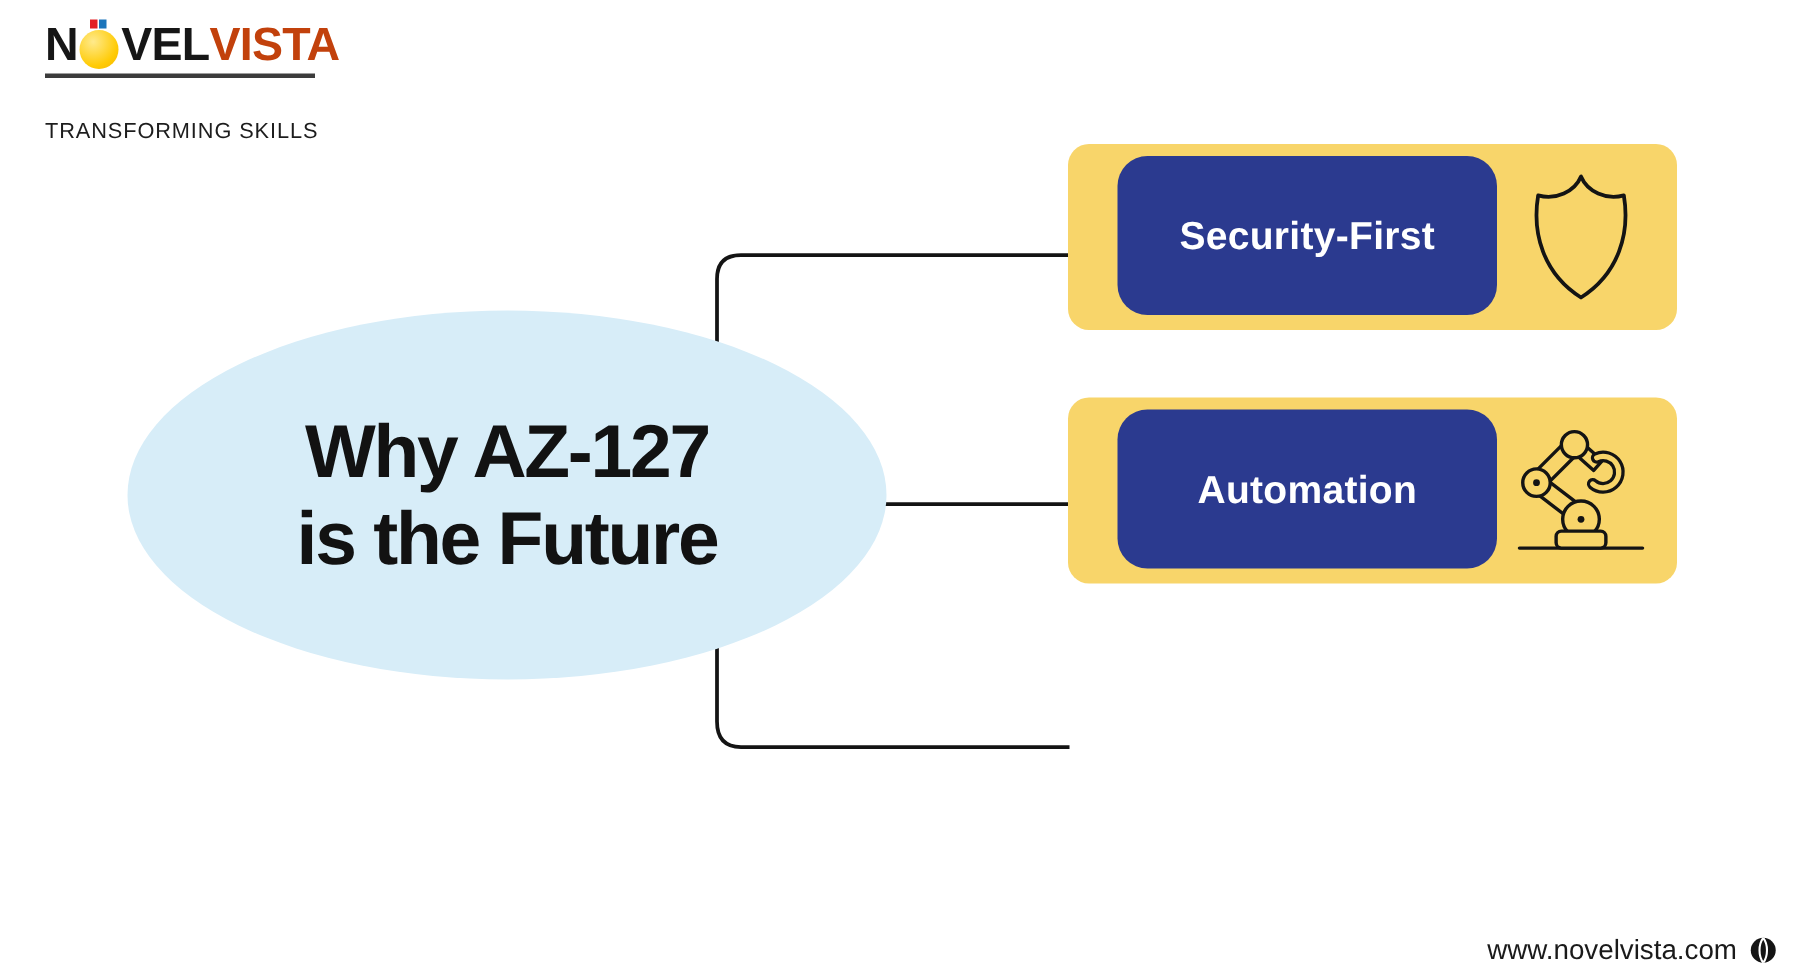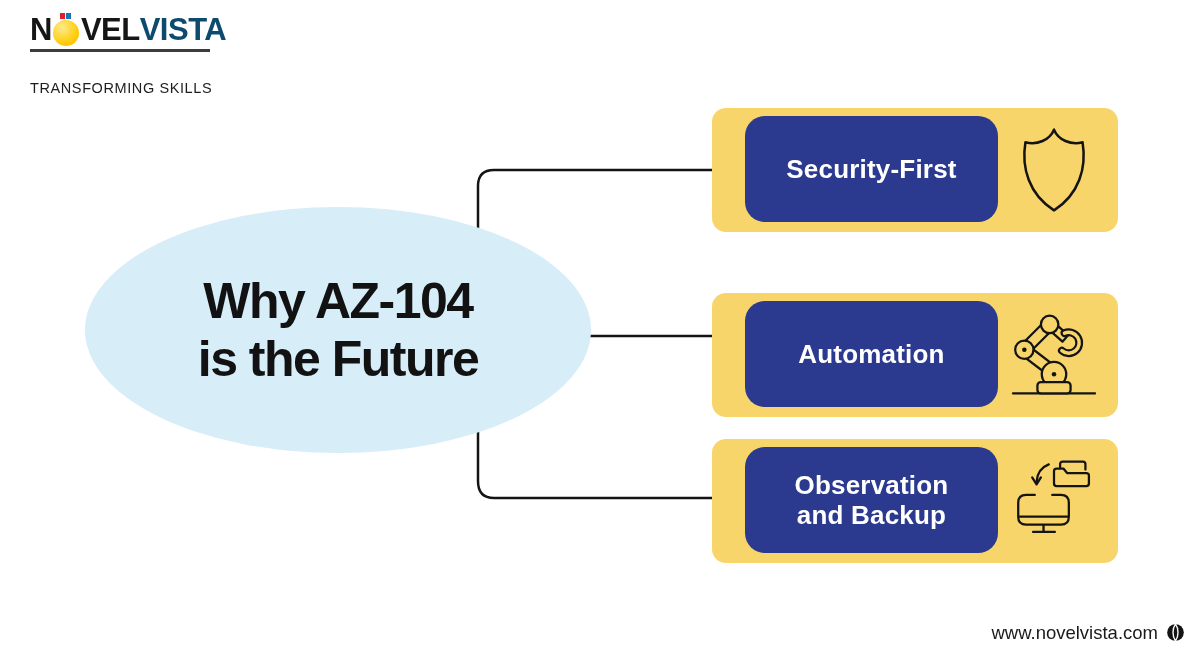--- a/index.html
+++ b/index.html
@@ -9,21 +9,21 @@
     background:#ffffff; overflow:hidden; position:relative;
   }
   .canvas { position:absolute; inset:0; width:1200px; height:650px; background:#ffffff; }
 
   
   .connectors { position:absolute; left:0; top:0; z-index:0; }
 
   
   .logo { position:absolute; left:30px; top:14px; z-index:2; }
   .brand-row { display:flex; align-items:center; font-size:31px; font-weight:800; color:#161616; letter-spacing:-0.5px; line-height:1; }
-  .brand-vista { color:#0c4a6e; }
+  .brand-vista { color:#c2410c; }
   .ball { position:relative; width:27px; height:27px; margin:2px 1px 0 1px; display:inline-block; }
   .ball-circle { position:absolute; left:0; bottom:-2px; width:26px; height:26px; border-radius:50%;
     background:radial-gradient(circle at 35% 30%, #FFEA8C 0%, #FFCB05 65%, #F5B400 100%); }
   .ball-caps { position:absolute; top:-4px; left:7px; display:flex; gap:1px; }
   .ball-caps i { display:block; width:5px; height:6px; }
   .cap-red { background:#E31E24; }
   .cap-blue { background:#1B75BB; }
   .logo-divider { width:180px; height:3px; background:#3c3c3c; margin:4px 0 5px 0; }
   .logo-tagline { font-size:14.5px; font-weight:500; color:#1d1d1d; letter-spacing:0.6px;margin-top:28px; }
 
@@ -38,21 +38,21 @@
   .card { position:absolute; left:712px; width:406px; height:124px;
     background:#F8D56A; border-radius:14px; z-index:1; }
   .card-pill { position:absolute; left:33px; top:8px; width:253px; height:106px;
     background:#2B3A8F; border-radius:20px; color:#ffffff;
     display:flex; flex-direction:column; align-items:center; justify-content:center;
     font-size:26px; font-weight:600; line-height:1.17; letter-spacing:0.2px; text-align:center; }
   .card-icon { position:absolute; right:16px; top:50%; transform:translateY(-50%);
     width:96px; height:98px; display:flex; align-items:center; justify-content:center; }
 
   
-  .footer { position:absolute; right:14px; bottom:6px; display:flex; align-items:flex-start; gap:7px; z-index:2; }
+  .footer { position:absolute; right:14px; bottom:6px; display:flex; align-items:flex-end; gap:7px; z-index:2; }
   .footer-url { font-size:18.5px; color:#1a1a1a; font-weight:500; }
   .footer-globe { display:flex; }
 </style>
 </head>
 <body>
 
 <div class="canvas">
 
   <svg class="connectors" width="1200" height="650" viewBox="0 0 1200 650">
     <path d="M478 234 V186 Q478 170 494 170 H713" fill="none" stroke="#141414" stroke-width="2.5"></path>
@@ -72,37 +72,37 @@
       </span>
       <span>VEL</span>
       <span class="brand-vista">VISTA</span>
     </div>
     <div class="logo-divider"></div>
     <div class="logo-tagline">TRANSFORMING SKILLS</div>
   </div>
 
   <div class="ellipse">
     <div class="ellipse-title">
-      <div>Why AZ-104</div>
+      <div>Why AZ-127</div>
       <div>is the Future</div>
     </div>
   </div>
 
-  <div class="card" style="top:108px;">
+  <div class="card" style="top:96px;">
     <div class="card-pill">
       <span>Security-First</span>
     </div>
     <div class="card-icon">
       <svg width="84" height="96" viewBox="0 0 100 110">
         <path d="M50 7 C45 19 30 26 16 22 C11 52 20 84 50 103 C80 84 89 52 84 22 C70 26 55 19 50 7 Z" fill="none" stroke="#141414" stroke-width="3" stroke-linejoin="round"></path>
       </svg>
     </div>
   </div>
 
-  <div class="card" style="top:293px;padding-left:20px;">
+  <div class="card" style="top:265px;padding-left:20px;">
     <div class="card-pill">
       <span>Automation</span>
     </div>
     <div class="card-icon">
       <svg width="96" height="96" viewBox="0 0 110 110">
         <line x1="8" y1="99" x2="102" y2="99" stroke="#141414" stroke-width="2.6" stroke-linecap="round"></line>
         <polygon points="58.9,69.8 24.9,43.8 17.1,54.2 51.1,80.2" fill="#F8D56A" stroke="#141414" stroke-width="2.6" stroke-linejoin="round"></polygon>
         <polygon points="25.6,53.6 54.6,24.6 45.4,15.4 16.4,44.4" fill="#F8D56A" stroke="#141414" stroke-width="2.6" stroke-linejoin="round"></polygon>
         <polygon points="46.7,23.7 64.7,39.7 71.3,32.2 53.3,16.2" fill="#F8D56A" stroke="#141414" stroke-width="2.6" stroke-linejoin="round"></polygon>
         <circle cx="55" cy="77" r="14" fill="#F8D56A" stroke="#141414" stroke-width="2.6"></circle>
@@ -110,38 +110,20 @@
         <circle cx="55" cy="77" r="2.6" fill="#141414"></circle>
         <circle cx="50" cy="20" r="10" fill="#F8D56A" stroke="#141414" stroke-width="2.6"></circle>
         <circle cx="21" cy="49" r="10.5" fill="#F8D56A" stroke="#141414" stroke-width="2.6"></circle>
         <circle cx="21" cy="49" r="2.6" fill="#141414"></circle>
         <path d="M67 30 A12 12 0 1 1 64 50" fill="none" stroke="#141414" stroke-width="9" stroke-linecap="round"></path>
         <path d="M67 30 A12 12 0 1 1 64 50" fill="none" stroke="#F8D56A" stroke-width="4" stroke-linecap="round"></path>
       </svg>
     </div>
   </div>
 
-  <div class="card" style="top:439px;">
-    <div class="card-pill">
-      <span>Observation</span>
-      <span>and Backup</span>
-    </div>
-    <div class="card-icon">
-      <svg width="96" height="96" viewBox="0 0 110 110">
-        <path d="M62 20 V13 Q62 10 65 10 H88 Q91 10 91 13 V19" fill="none" stroke="#141414" stroke-width="2.6" stroke-linecap="round"></path>
-        <path d="M58 38 Q55 38 55 35 V21 Q55 18 58 18 H66 L70 23 H92 Q95 23 95 26 V35 Q95 38 92 38 Z" fill="#F8D56A" stroke="#141414" stroke-width="2.6" stroke-linejoin="round"></path>
-        <path d="M49 13 Q36 18 35 33" fill="none" stroke="#141414" stroke-width="2.6" stroke-linecap="round"></path>
-        <path d="M30 28 L35 36 L40 28" fill="none" stroke="#141414" stroke-width="2.6" stroke-linecap="round" stroke-linejoin="round"></path>
-        <path d="M33 48 H23 Q14 48 14 57 V73 Q14 82 23 82 H63 Q72 82 72 73 V57 Q72 48 63 48 H53" fill="none" stroke="#141414" stroke-width="2.6" stroke-linecap="round"></path>
-        <line x1="15" y1="73" x2="71" y2="73" stroke="#141414" stroke-width="2.6"></line>
-        <line x1="43" y1="82" x2="43" y2="90" stroke="#141414" stroke-width="2.6"></line>
-        <line x1="31" y1="90.5" x2="56" y2="90.5" stroke="#141414" stroke-width="2.6" stroke-linecap="round"></line>
-      </svg>
-    </div>
-  </div>
 
   <div class="footer">
     <span class="footer-url">www.novelvista.com</span>
     <span class="footer-globe">
       <svg width="21" height="21" viewBox="0 0 24 24">
         <circle cx="12" cy="12" r="9.5" fill="#141414"></circle>
         <path d="M12 2.5 C8.2 7.5 8.2 16.5 12 21.5 M12 2.5 C15.8 7.5 15.8 16.5 12 21.5" fill="none" stroke="#ffffff" stroke-width="1.6"></path>
       </svg>
     </span>
   </div>

